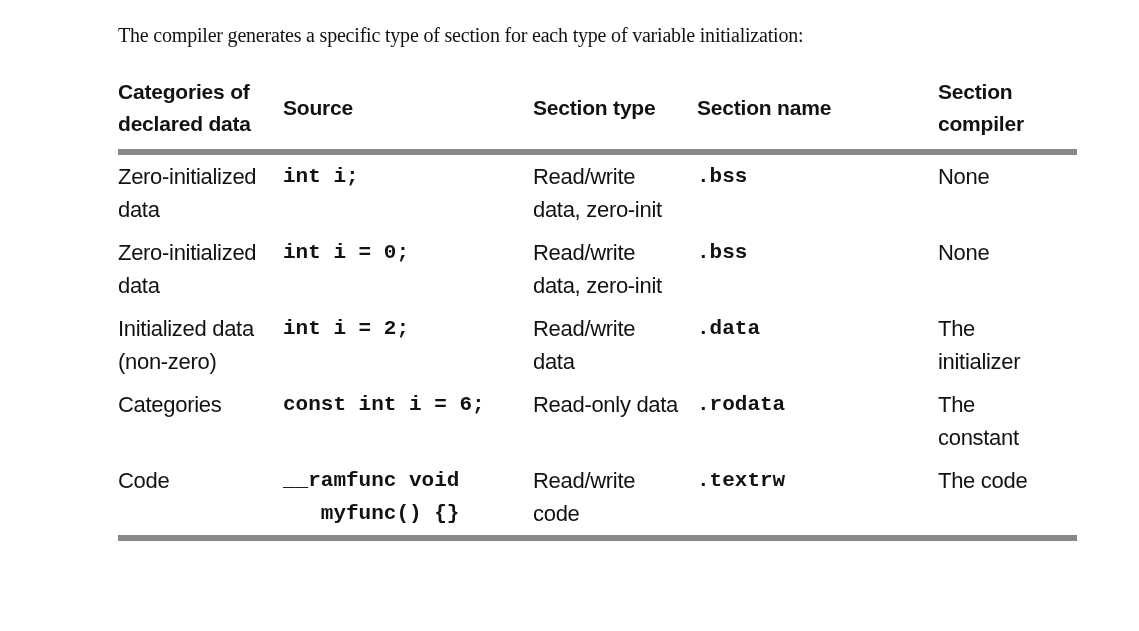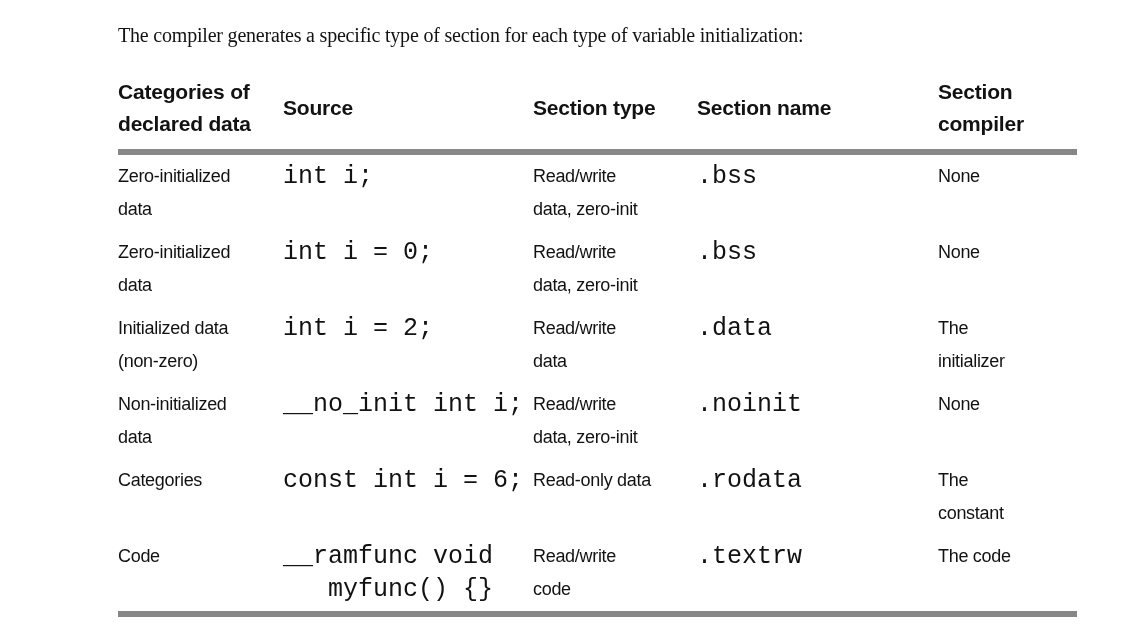--- a/index.html
+++ b/index.html
@@ -47,30 +47,31 @@
     font-weight: bold;
     vertical-align: middle;
     line-height: 32px;
     padding: 0 0 9px 0;
     white-space: pre-line;
     letter-spacing: -0.2px;
   }
   td {
     vertical-align: top;
     padding: 5px 0 5px 0;
-    font-size: 18px;
+    font-size: 22px;
     line-height: 33px;
     letter-spacing: -0.3px;
     white-space: pre-line;
   }
   td.mono {
     font-family: "Liberation Mono", monospace;
-    font-size: 25px;
+    font-size: 21px;
     letter-spacing: 0;
     white-space: pre;
+    font-weight: bold;
   }
 </style>
 </head>
 <body>
 
 <div class="page">
 
   <p class="intro">The compiler generates a specific type of section for each type of variable initialization:</p>
 
   <table class="sections">
@@ -115,29 +116,20 @@
         <td>Initialized data
 (non-zero)</td>
         <td class="mono">int i = 2;</td>
         <td>Read/write
 data</td>
         <td class="mono">.data</td>
         <td>The
 initializer</td>
       </tr>
       <tr>
-        <td>Non-initialized
-data</td>
-        <td class="mono">__no_init int i;</td>
-        <td>Read/write
-data, zero-init</td>
-        <td class="mono">.noinit</td>
-        <td>None</td>
-      </tr>
-      <tr>
         <td>Categories</td>
         <td class="mono">const int i = 6;</td>
         <td>Read-only data</td>
         <td class="mono">.rodata</td>
         <td>The
 constant</td>
       </tr>
       <tr>
         <td>Code</td>
         <td class="mono">__ramfunc void

